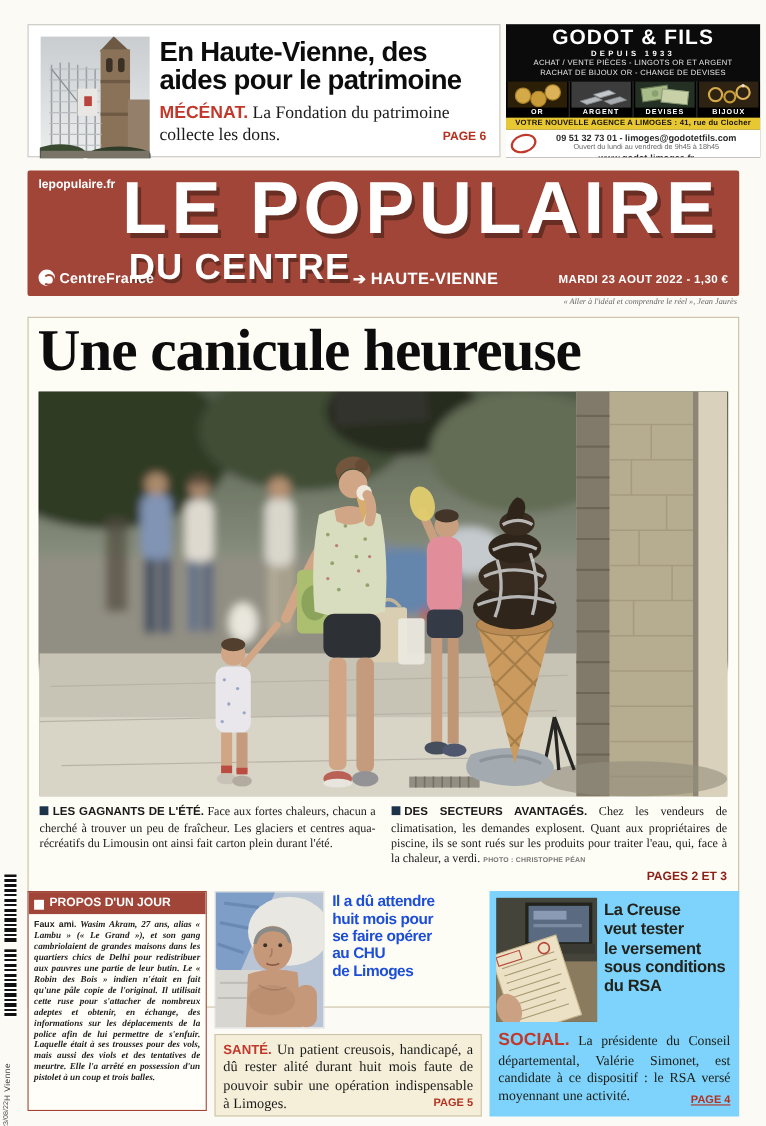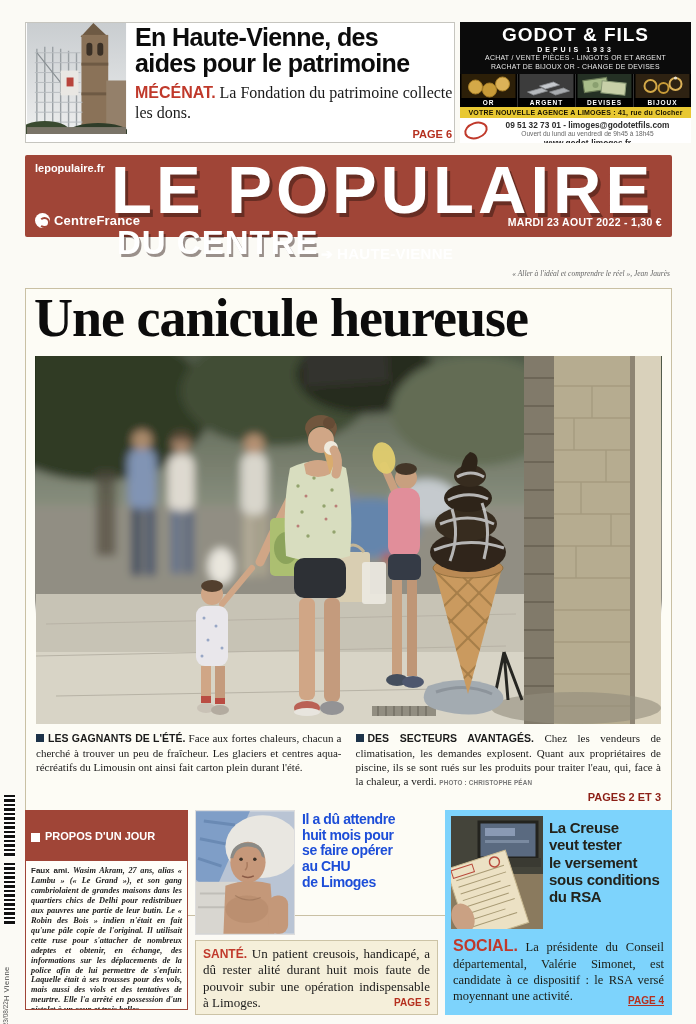--- a/index.html
+++ b/index.html
@@ -5,21 +5,21 @@
   * { margin:0; padding:0; box-sizing:border-box; }
   html,body { background:#e9e8e3; }
   .page {
     position:relative; width:696px; height:1024px; margin:0 auto;
     background:#fbfaf5; overflow:hidden;
     font-family:"Liberation Sans", sans-serif; color:#111;
   }
   
   .top-banner {
     position:absolute; left:25px; top:22px; width:430px; height:121px;
-    background:#fff; border:1px solid #c6c5bf; padding:0; display:flex; gap:8px;
+    background:#fff; border:1px solid #c6c5bf; padding:10px; display:flex; gap:8px;
   }
   .church-photo { width:101px; height:111px; flex:none; overflow:hidden; }
   .tb-text { position:relative; flex:1; padding-top:2px; }
   .tb-head { font-weight:bold; font-size:25px; line-height:1.02; letter-spacing:-0.6px; color:#0c0c0c; }
   .tb-sub { margin-top:7px; font-family:"Liberation Serif", serif; font-size:16px; line-height:1.25; color:#1a1a1a; }
   .kick { font-family:"Liberation Sans", sans-serif; font-weight:bold; color:#c0392b; }
   .pageref { position:absolute; right:2px; bottom:2px; font-weight:bold; font-size:11px; color:#b5301f; font-family:"Liberation Sans", sans-serif; }
   
   .ad {
     position:absolute; left:460px; top:22px; width:231px; height:121px;
@@ -33,21 +33,21 @@
   .ad-cell { flex:1; background:#000; }
   .ad-cell svg { display:block; width:100%; height:24px; }
   .ad-plabel { font-weight:bold; font-size:6.5px; line-height:9px; letter-spacing:1px; }
   .ad-yellow { background:#e8c832; color:#151000; font-weight:bold; font-size:7px; line-height:11px; letter-spacing:.2px; }
   .ad-foot { position:relative; background:#fff; color:#222; flex:1; padding:2px 2px 1px 26px; }
   .ad-stamp { position:absolute; left:4px; top:4px; width:24px; height:17px; border:2px solid #c0392b; border-radius:50%; transform:rotate(-18deg); font-size:3.5px; color:#c0392b; font-weight:bold; line-height:13px; }
   .ad-phone { font-weight:bold; font-size:8.3px; line-height:10px; color:#2a2a2a; }
   .ad-hours { font-size:6.6px; line-height:8px; color:#666; }
   .ad-site  { font-weight:bold; font-size:8.3px; line-height:10px; color:#2a2a2a; }
   
-  .masthead { position:absolute; left:25px; top:155px; width:647px; height:82px; background:#a04537; color:#fff; border-radius:2px; }
+  .masthead { position:absolute; left:25px; top:155px; width:647px; height:114px; background:#a04537; color:#fff; border-radius:2px; }
   .mh-site { position:absolute; left:10px; top:7px; font-weight:bold; font-size:11px; }
   .mh-title { position:absolute; left:86px; top:1px; font-weight:bold; font-size:67px; line-height:1; letter-spacing:4px; text-shadow:3px 4px 0 rgba(35,15,10,.45); white-space:nowrap; }
   .mh-sub { position:absolute; left:92px; top:71px; font-weight:bold; font-size:33px; line-height:1; letter-spacing:1px; text-shadow:2px 3px 0 rgba(35,15,10,.45); white-space:nowrap; }
   .mh-region { position:absolute; left:296px; top:90px; font-weight:bold; font-size:15px; letter-spacing:.3px; white-space:nowrap; }
   .mh-arrow { font-size:14px; margin-right:4px; }
   .mh-pub { position:absolute; left:10px; bottom:9px; display:flex; align-items:center; gap:4px; }
   .mh-publogo { width:15px; height:15px; border-radius:50%; background:#fff; position:relative; }
   .mh-publogo:after { content:""; position:absolute; left:4px; top:4px; width:7px; height:7px; border-radius:50%; border:2px solid #a04537; border-left-color:transparent; }
   .mh-pubname { font-weight:bold; font-size:13px; letter-spacing:.2px; }
   .mh-date { position:absolute; right:10px; bottom:9px; font-weight:bold; font-size:10.5px; letter-spacing:.3px; }
@@ -63,21 +63,21 @@
   .cap .credit { font-family:"Liberation Sans", sans-serif; font-weight:bold; font-size:6.3px; color:#777; letter-spacing:.2px; }
   .cap .pagesref { display:block; text-align:right; font-family:"Liberation Sans", sans-serif; font-weight:bold; font-size:11px; color:#8c1f16; margin-top:1px; }
   
   .edge { position:absolute; left:2px; top:795px; width:15px; height:224px; }
   .bars { width:11px; height:62px; margin:0 auto; background:repeating-linear-gradient(180deg,#111 0 2px,#fff 2px 4px,#111 4px 7px,#fff 7px 9px); }
   .bars2 { margin-top:6px; }
   .edge-text { margin-top:6px; writing-mode:vertical-rl; transform:rotate(180deg); font-size:7.5px; color:#444; letter-spacing:.5px; height:70px; }
   .edge-date { writing-mode:vertical-rl; transform:rotate(180deg); font-size:6.5px; color:#555; }
   
   .propos { position:absolute; left:25px; top:810px; width:163px; height:200px; background:#fffef9; border:1.5px solid #a04537; overflow:hidden; }
-  .propos-head { display:flex; align-items:flex-end; gap:5px; background:#a04537; color:#fff; font-weight:bold; font-size:11px; padding:19px 5px; }
+  .propos-head { display:flex; align-items:flex-end; gap:5px; background:#a04537; color:#fff; font-weight:bold; font-size:11px; padding:4px 5px; }
   .propos-sq { width:9px; height:9px; background:#fff; flex:none; }
   .propos-body { padding:5px 5px; font-family:"Liberation Serif", serif; font-weight:bold; font-style:italic; font-size:8.3px; line-height:1.2; text-align:justify; color:#222; }
   .propos-lead { font-style:normal; font-family:"Liberation Sans", sans-serif; font-size:8px; }
   
   .sante { position:absolute; left:195px; top:810px; width:243px; height:205px; }
   .sante-photo { position:absolute; left:0; top:0; width:100px; height:125px; border:1px solid #ddd; }
   .sante-head { position:absolute; left:107px; top:2px; width:136px; font-weight:bold; font-size:14px; line-height:1.12; letter-spacing:-0.4px; color:#1d4ed8; }
   .sante-box { position:absolute; left:0; top:130px; width:243px; height:75px; background:#f5efda; border:1px solid #ccc3a6; padding:5px 7px; font-family:"Liberation Serif", serif; font-size:13px; line-height:1.26; text-align:justify; color:#1a1a1a; }
   .sante-box .kick { font-size:12px; }
   .sante-box .pageref { right:7px; bottom:4px; font-size:10px; }

